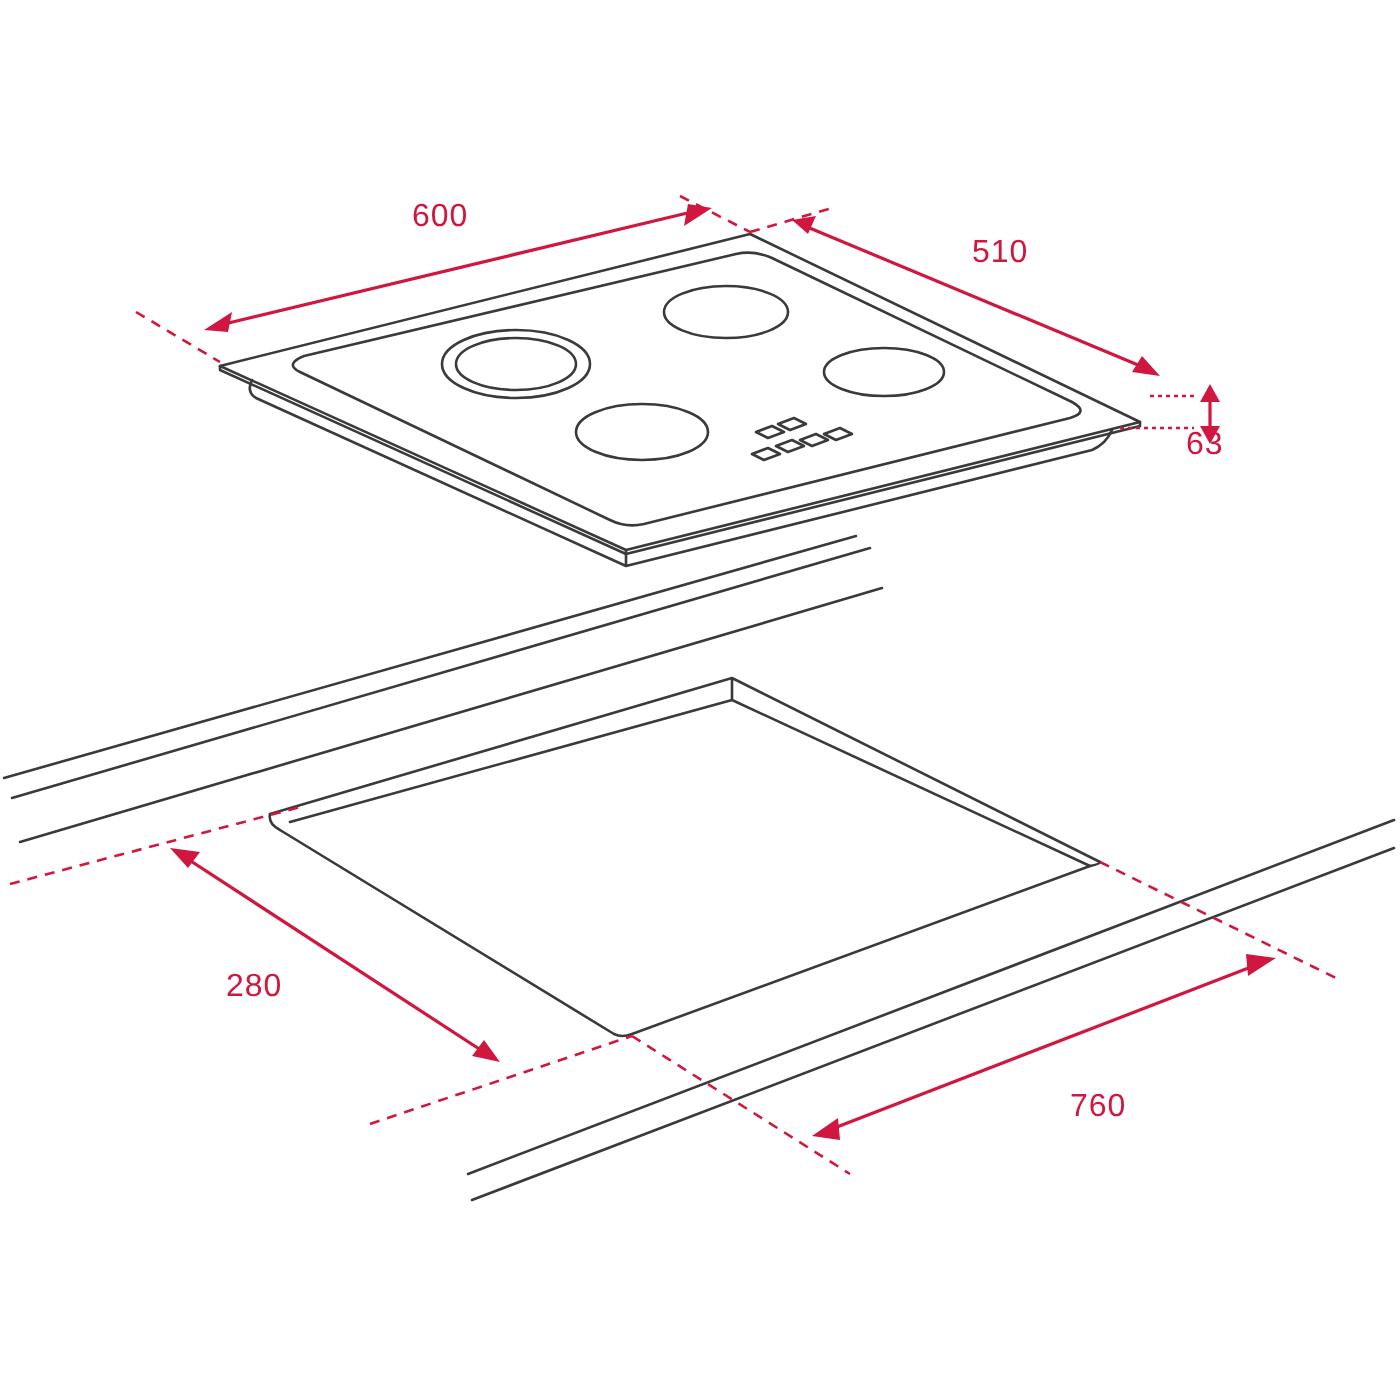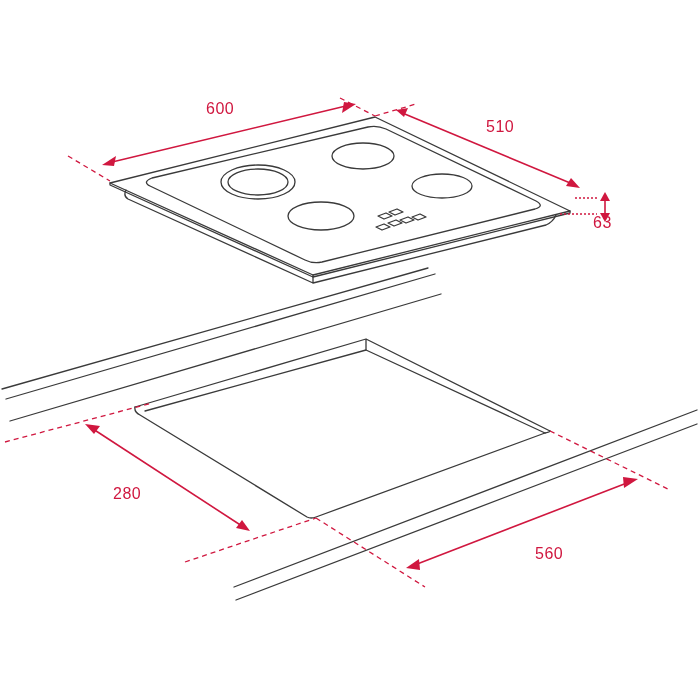--- a/index.html
+++ b/index.html
@@ -103,13 +103,13 @@
     <line class="dim" x1="412" y1="566" x2="632" y2="481"></line>
     <polygon class="arrow" points="406,568 419,559 420,570"></polygon>
     <polygon class="arrow" points="638,479 624,488 623,477"></polygon>
   </g>
 </svg>
 
 <div class="lbl" style="left:206px; top:100px;">600</div>
 <div class="lbl" style="left:486px; top:118px;">510</div>
 <div class="lbl" style="left:593px; top:194px;margin-top:20px;">63</div>
 <div class="lbl" style="left:113px; top:485px;">280</div>
-<div class="lbl" style="left:535px; top:545px;">560</div>
+<div class="lbl" style="left:535px; top:545px;">760</div>
 
 </body></html>

